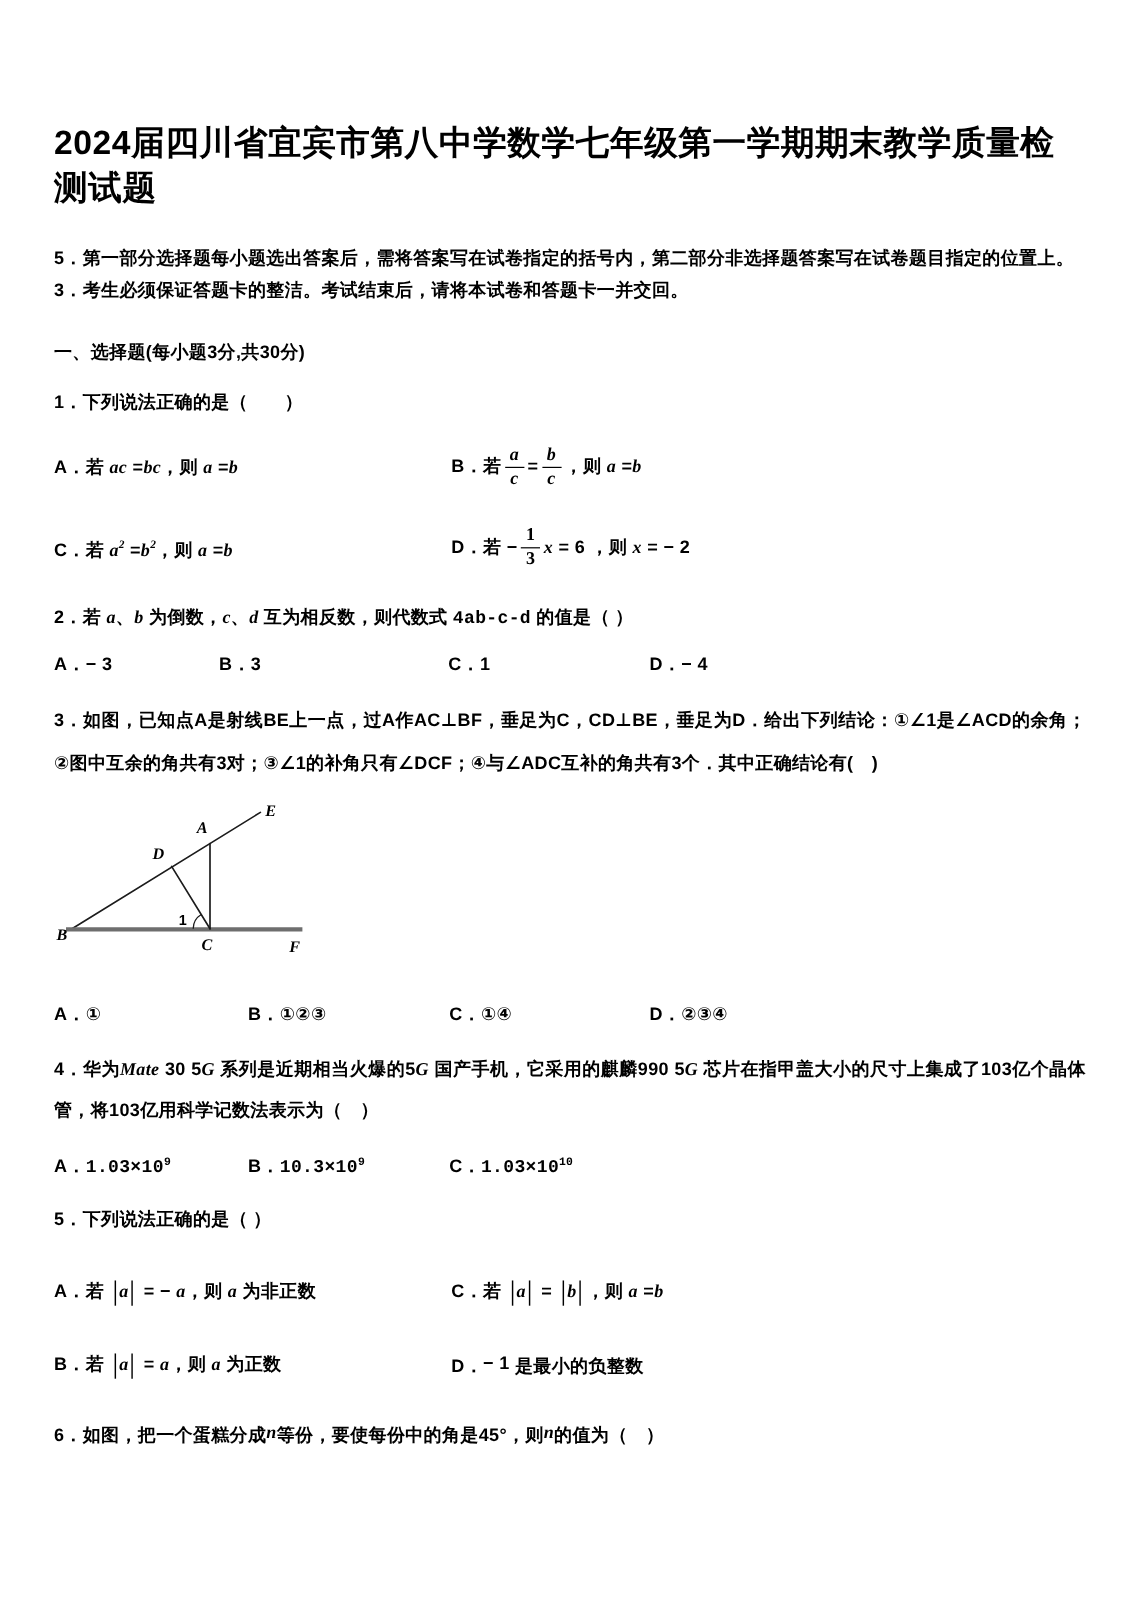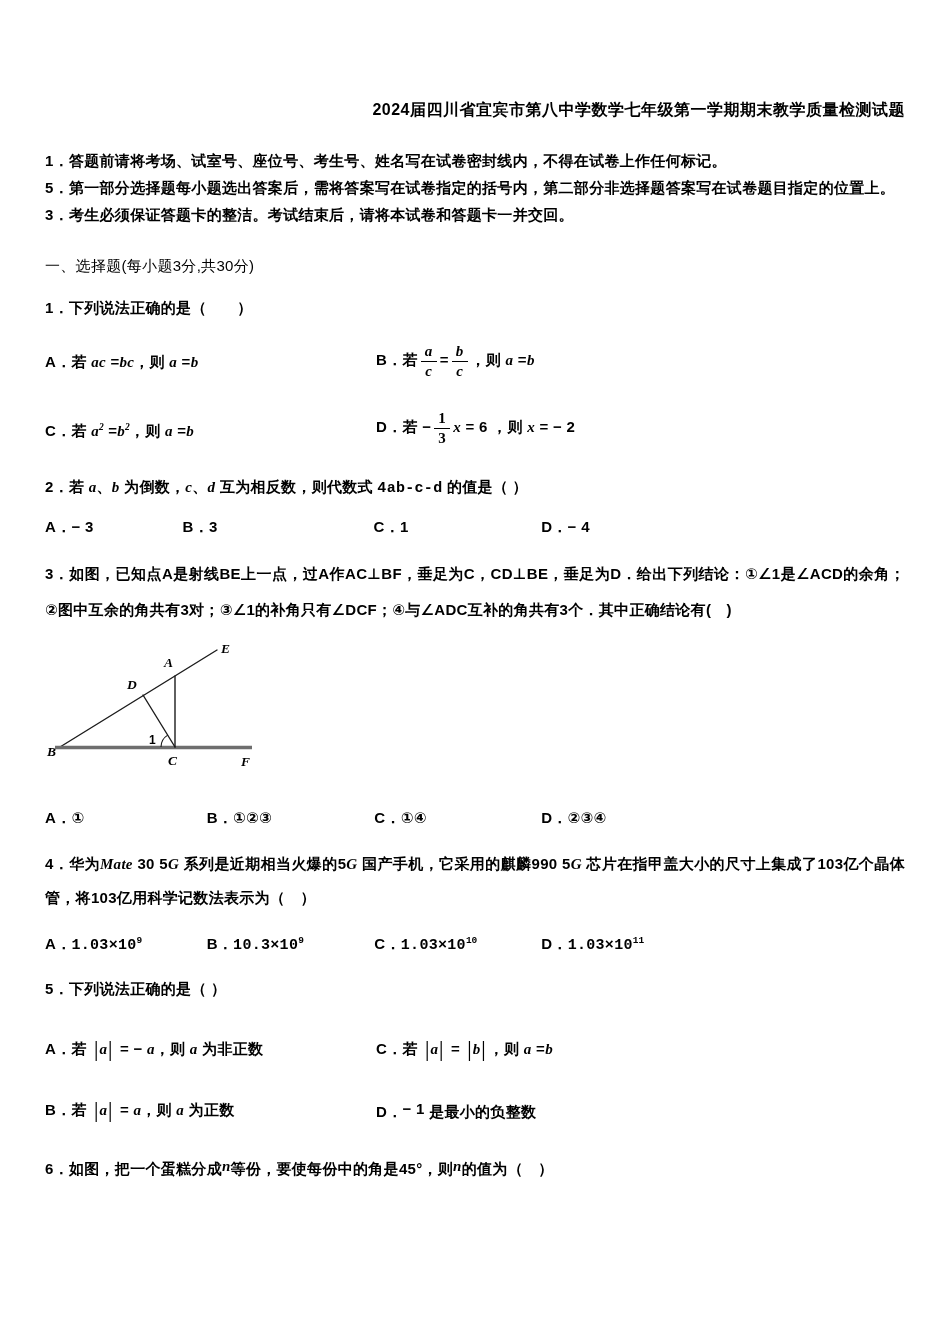--- a/index.html
+++ b/index.html
@@ -6,28 +6,28 @@
   html, body { background:#ffffff; }
   body {
     width:950px; min-height:1344px;
     font-family:"Liberation Sans","DejaVu Sans",sans-serif;
     font-weight:600; font-size:15px; color:#000;
     letter-spacing:0.3px;
   }
   .page { padding:100px 45px 40px 45px; }
 
   .title {
-    font-size:16px; font-weight:700; text-align:right;
+    font-size:28px; font-weight:700; text-align:left;
     margin:0 0 26px 0; letter-spacing:0.5px;
   }
 
   .notice-heading { margin:0 0 6px 0; line-height:24px; }
   .notice-item { margin:0; line-height:27px; text-align:justify; }
 
-  .section-heading { margin:26px 0 0 0; font-weight:400; line-height:24px; }
+  .section-heading { margin:26px 0 0 0; font-weight:700; line-height:24px; }
 
   .stem { margin:0; line-height:27px; }
   .stem-wide { line-height:36px; text-align:justify; }
   .stem-mid  { line-height:33px; text-align:justify; }
 
   .question { margin-top:16px; }
   .q2 { margin-top:26px; }
   .q3 { margin-top:16px; }
   .q6 { margin-top:28px; }
 
@@ -72,21 +72,20 @@
   .lbl-num { font-family:"Liberation Sans","DejaVu Sans",sans-serif; font-size:12px; font-weight:600; fill:#000; font-style:normal; }
 </style>
 </head>
 <body>
 
 <div class="page">
 
   <h1 class="title">2024届四川省宜宾市第八中学数学七年级第一学期期末教学质量检测试题</h1>
 
   <div class="notice">
-    <p class="notice-item">1．答题前请将考场、试室号、座位号、考生号、姓名写在试卷密封线内，不得在试卷上作任何标记。</p>
     <p class="notice-item">5．第一部分选择题每小题选出答案后，需将答案写在试卷指定的括号内，第二部分非选择题答案写在试卷题目指定的位置上。</p>
     <p class="notice-item">3．考生必须保证答题卡的整洁。考试结束后，请将本试卷和答题卡一并交回。</p>
   </div>
 
   <p class="section-heading">一、选择题(每小题3分,共30分)</p>
 
   <div class="question q1">
     <p class="stem">1．下列说法正确的是（　　）</p>
     <div class="opts grid-2 q1-opts">
       <p class="opt">A．若 <span class="mi">ac</span> =<span class="mi">bc</span>，则 <span class="mi">a</span> =<span class="mi">b</span></p>
@@ -133,21 +132,20 @@
       <p class="opt">D．②③④</p>
     </div>
   </div>
 
   <div class="question q4">
     <p class="stem stem-mid">4．华为<span class="mi">Mate</span> 30 5<span class="mi">G</span> 系列是近期相当火爆的5<span class="mi">G</span> 国产手机，它采用的麒麟990 5<span class="mi">G</span> 芯片在指甲盖大小的尺寸上集成了103亿个晶体管，将103亿用科学记数法表示为（　）</p>
     <div class="opts grid-4b q4-opts">
       <p class="opt">A．<span class="mb">1.03×10<sup>9</sup></span></p>
       <p class="opt">B．<span class="mb">10.3×10<sup>9</sup></span></p>
       <p class="opt">C．<span class="mb">1.03×10<sup>10</sup></span></p>
-      <p class="opt">D．<span class="mb">1.03×10<sup>11</sup></span></p>
     </div>
   </div>
 
   <div class="question q5">
     <p class="stem">5．下列说法正确的是（ ）</p>
     <div class="opts grid-2 q5-opts">
       <p class="opt">A．若 <span class="abs"><span class="bar">|</span><span class="mi">a</span><span class="bar">|</span></span> = − <span class="mi">a</span>，则 <span class="mi">a</span> 为非正数</p>
       <p class="opt">C．若 <span class="abs"><span class="bar">|</span><span class="mi">a</span><span class="bar">|</span></span> = <span class="abs"><span class="bar">|</span><span class="mi">b</span><span class="bar">|</span></span>，则 <span class="mi">a</span> =<span class="mi">b</span></p>
       <p class="opt">B．若 <span class="abs"><span class="bar">|</span><span class="mi">a</span><span class="bar">|</span></span> = <span class="mi">a</span>，则 <span class="mi">a</span> 为正数</p>
       <p class="opt">D．<span class="raise">− 1</span> 是最小的负整数</p>

